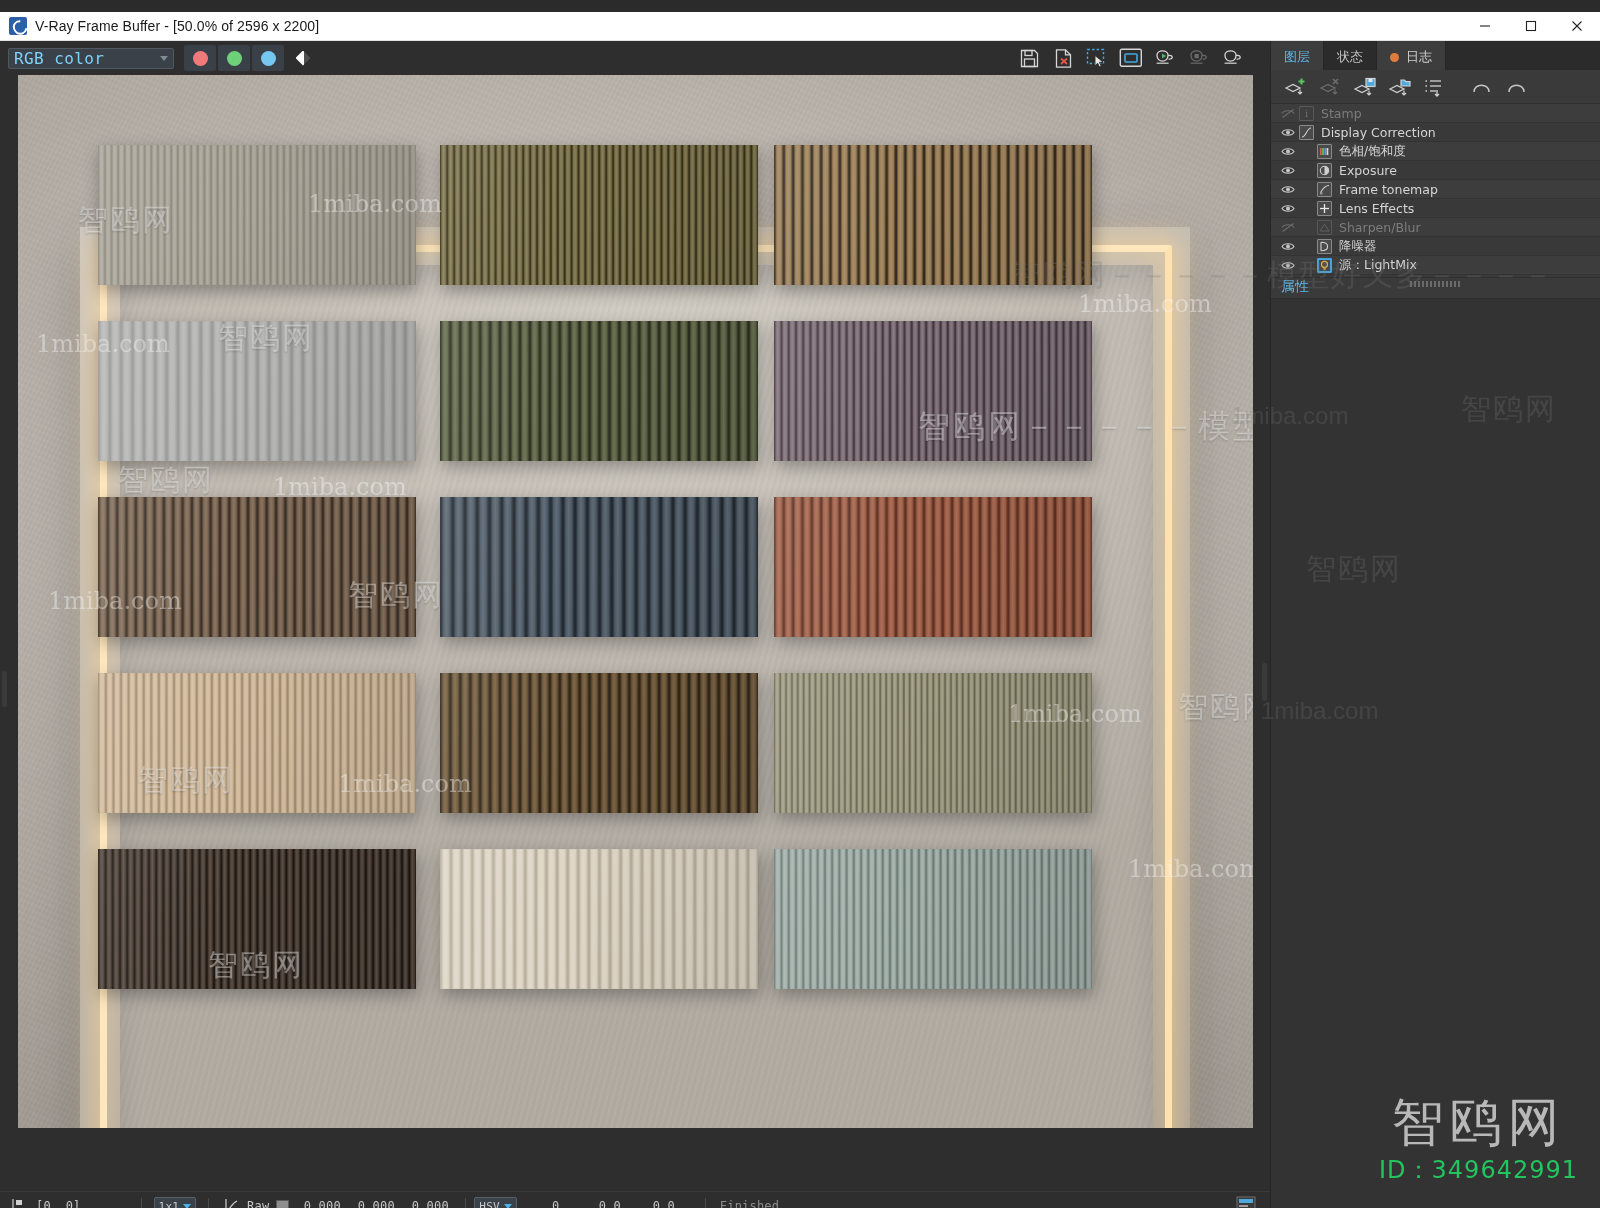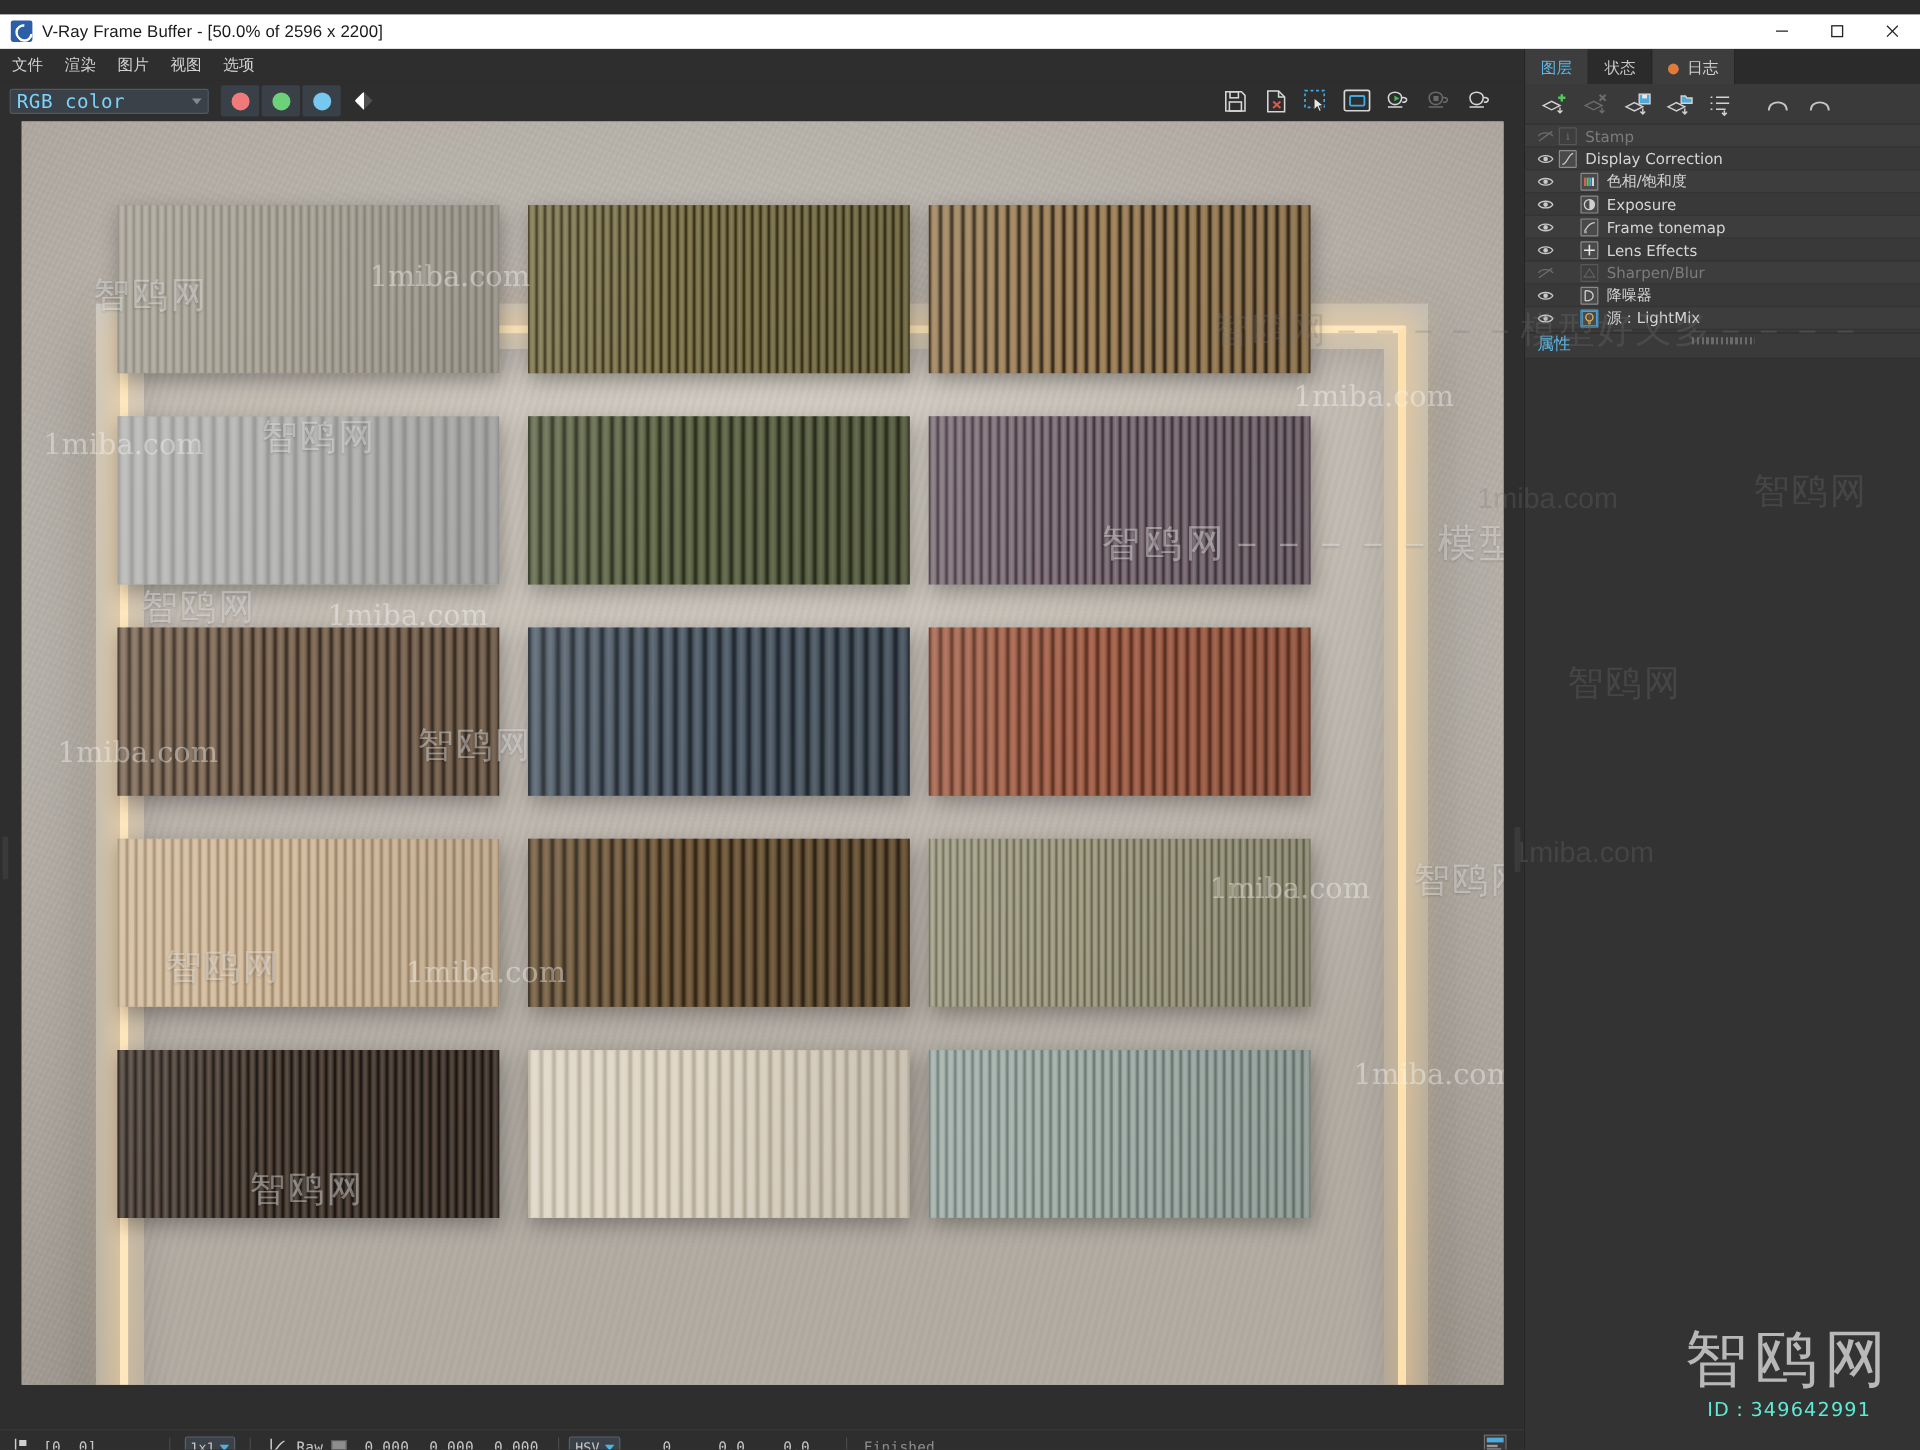--- a/index.html
+++ b/index.html
@@ -289,21 +289,21 @@
     background: repeating-linear-gradient(90deg, #6a6a6a 0 2px, transparent 2px 4px);
   }
   .brand-block {
     position: absolute; right: 22px; bottom: 34px; text-align: center;
   }
   .brand-cn {
     font-size: 52px; color: #b8b8b8; letter-spacing: 6px;
     font-family: "DejaVu Sans", sans-serif; line-height: 1.05;
   }
   .brand-id {
-    font-size: 16px; color: #5eead4; letter-spacing: 1px;
+    font-size: 24px; color: #22c55e; letter-spacing: 1px;
     font-family: "DejaVu Sans", sans-serif; margin-top: 4px;
   }
   .splitter-l {
     position: absolute; left: 2px; top: 596px; width: 5px; height: 36px;
     background: #3a3a3a; border-radius: 2px; z-index: 5;
   }
   .splitter-r {
     position: absolute; left: 1262px; top: 588px; width: 5px; height: 38px;
     background: #3a3a3a; border-radius: 2px; z-index: 5;
   }
@@ -333,27 +333,20 @@
             <line x1="10.5" y1="1.5" x2="1.5" y2="10.5" stroke="#222" stroke-width="1.1"></line>
           </svg>
       </div>
     </div>
   </div>
 
   <div class="body">
 
     <div class="leftcol">
 
-      <div class="menubar">
-        <div class="menu-item">文件</div>
-        <div class="menu-item">渲染</div>
-        <div class="menu-item">图片</div>
-        <div class="menu-item">视图</div>
-        <div class="menu-item">选项</div>
-      </div>
 
       <div class="toolbar">
         <div class="combo">
           <span class="combo-label">RGB color</span>
           <span class="combo-arrow"></span>
         </div>
         <div class="chan-group">
           <div class="chan-btn">
               <span class="dot" style="background:#f07a7a"></span>
             </div>

